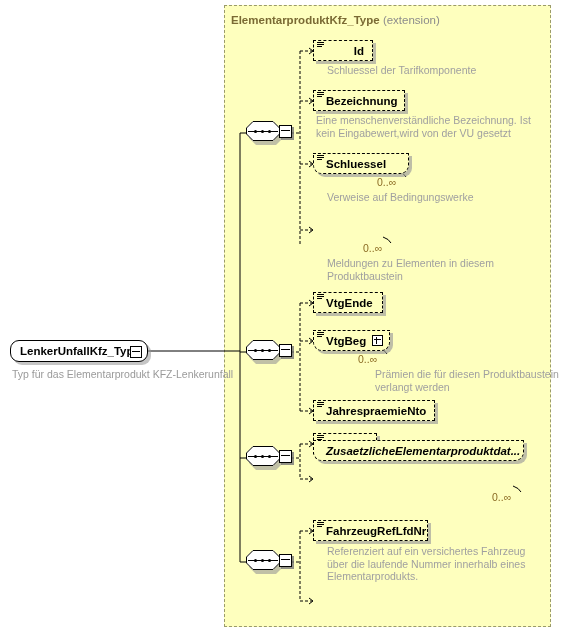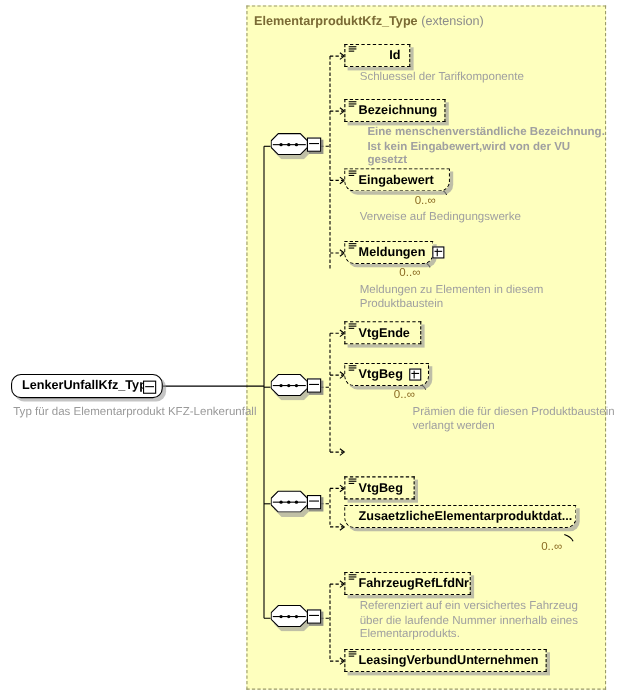--- a/index.html
+++ b/index.html
@@ -270,42 +270,33 @@
   <div class="desc" style="left:327px;top:64px;width:215px;">Schluessel der Tarifkomponente</div>
 
   <div class="elbox" style="left:313px;top:90px;width:92px;height:21px;">
     <span class="simple-glyph">
         <i></i>
         <i></i>
         <i></i>
       </span>
     <span>Bezeichnung</span>
   </div>
-  <div class="desc" style="left:334px;top:114px;width:218px;font-weight:bold;">Eine menschenverständliche Bezeichnung. Ist kein Eingabewert,wird von der VU gesetzt</div>
+  <div class="desc" style="left:316px;top:114px;width:218px;">Eine menschenverständliche Bezeichnung. Ist kein Eingabewert,wird von der VU gesetzt</div>
 
   <div class="elbox repeat" style="left:313px;top:153px;width:96px;height:21px;">
     <span class="simple-glyph">
         <i></i>
         <i></i>
         <i></i>
       </span>
-    <span>Eingabewert</span>
+    <span>Schluessel</span>
   </div>
   <div class="occ" style="left:377px;top:176px;">0..∞</div>
   <div class="desc" style="left:327px;top:191px;width:215px;">Verweise auf Bedingungswerke</div>
 
-  <div class="elbox repeat" style="left:313px;top:219px;width:81px;height:21px;">
-    <span class="simple-glyph">
-        <i></i>
-        <i></i>
-        <i></i>
-      </span>
-    <span>Meldungen</span>
-    <span class="expand"></span>
-  </div>
   <div class="occ" style="left:363px;top:242px;">0..∞</div>
   <div class="desc" style="left:327px;top:257px;width:170px;">Meldungen zu Elementen in diesem Produktbaustein</div>
 
   <div class="elbox" style="left:313px;top:292px;width:70px;height:21px;">
     <span class="simple-glyph">
         <i></i>
         <i></i>
         <i></i>
       </span>
     <span>VtgEnde</span>
@@ -316,47 +307,47 @@
         <i></i>
         <i></i>
         <i></i>
       </span>
     <span>VtgBeg</span>
     <span class="expand"></span>
   </div>
   <div class="occ" style="left:358px;top:353px;">0..∞</div>
   <div class="desc" style="left:327px;top:368px;width:218px;margin-left:48px;">Prämien die für diesen Produktbaustein verlangt werden</div>
 
+  <div class="elbox" style="left:313px;top:400px;width:122px;height:21px;">
+    <span class="simple-glyph">
+        <i></i>
+        <i></i>
+        <i></i>
+      </span>
+    <span>JahrespraemieNto</span>
+  </div>
 
   <div class="elbox" style="left:313px;top:433px;width:64px;height:21px;text-align:right;">
     <span class="simple-glyph">
         <i></i>
         <i></i>
         <i></i>
       </span>
     <span>VtgBeg</span>
   </div>
 
-  <div class="elbox repeat" style="left:313px;top:459px;width:211px;height:21px;">
+  <div class="elbox repeat" style="left:313px;top:440px;width:211px;height:21px;font-style:italic;">
     <span>ZusaetzlicheElementarproduktdat...</span>
   </div>
   <div class="occ" style="left:492px;top:491px;">0..∞</div>
 
   <div class="elbox" style="left:313px;top:520px;width:115px;height:21px;">
     <span class="simple-glyph">
         <i></i>
         <i></i>
         <i></i>
       </span>
     <span>FahrzeugRefLfdNr</span>
   </div>
   <div class="desc" style="left:327px;top:545px;width:215px;">Referenziert auf ein versichertes Fahrzeug über die laufende Nummer innerhalb eines Elementarprodukts.</div>
 
-  <div class="elbox" style="left:313px;top:590px;width:184px;height:21px;">
-    <span class="simple-glyph">
-        <i></i>
-        <i></i>
-        <i></i>
-      </span>
-    <span>LeasingVerbundUnternehmen</span>
-  </div>
 
 </div>
 
 </body></html>

